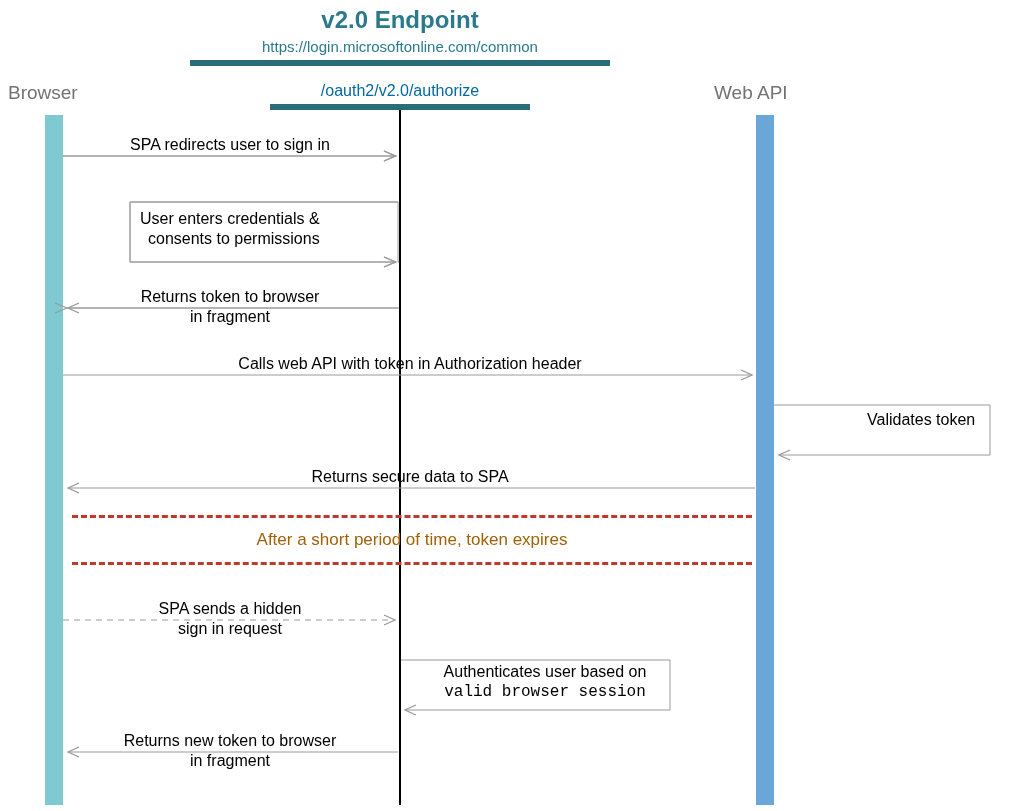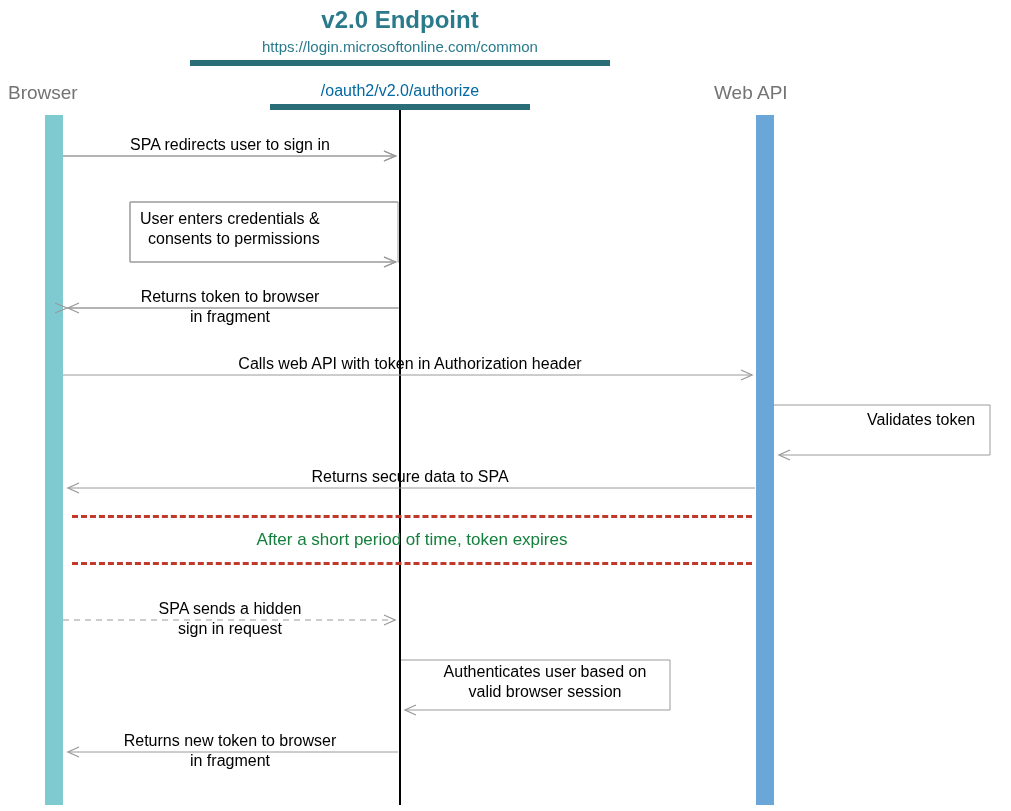--- a/index.html
+++ b/index.html
@@ -50,21 +50,21 @@
   .lifeline-endpoint {
     background: #000;
     width: 2px;
   }
   .msg {
     color: #000;
     font-size: 16px;
     line-height: 1.15;
   }
   .expire {
-    color: #15803d;
+    color: #a16207;
     font-size: 17px;
   }
   .dashed-red {
     border-top: 3px dashed #c0392b;
   }
   svg { overflow: visible; }
 </style>
 </head>
 <body>
 
@@ -145,18 +145,18 @@
   <div class="abs msg center" style="left:150px; top:468px; width:520px;">Returns secure data to SPA</div>
 
   <div class="abs dashed-red" style="left:72px; top:515px; width:680px; height:0;"></div>
   <div class="abs expire center" style="left:72px; top:530px; width:680px;">After a short period of time, token expires</div>
   <div class="abs dashed-red" style="left:72px; top:562px; width:680px; height:0;"></div>
 
   <div class="abs msg center" style="left:90px; top:600px; width:280px;">SPA sends a hidden</div>
   <div class="abs msg center" style="left:415px; top:663px; width:260px;">Authenticates user based on</div>
 
   <div class="abs msg center" style="left:90px; top:620px; width:280px;">sign in request</div>
-  <div class="abs msg center" style="left:415px; top:683px; width:260px;">valid browser session</div>
+  <div class="abs msg center" style="left:415px; top:683px; width:260px;font-family:Liberation Mono, monospace;">valid browser session</div>
 
   <div class="abs msg center" style="left:75px; top:732px; width:310px;">Returns new token to browser</div>
   <div class="abs msg center" style="left:75px; top:752px; width:310px;">in fragment</div>
 
 </div>
 
 </body></html>

